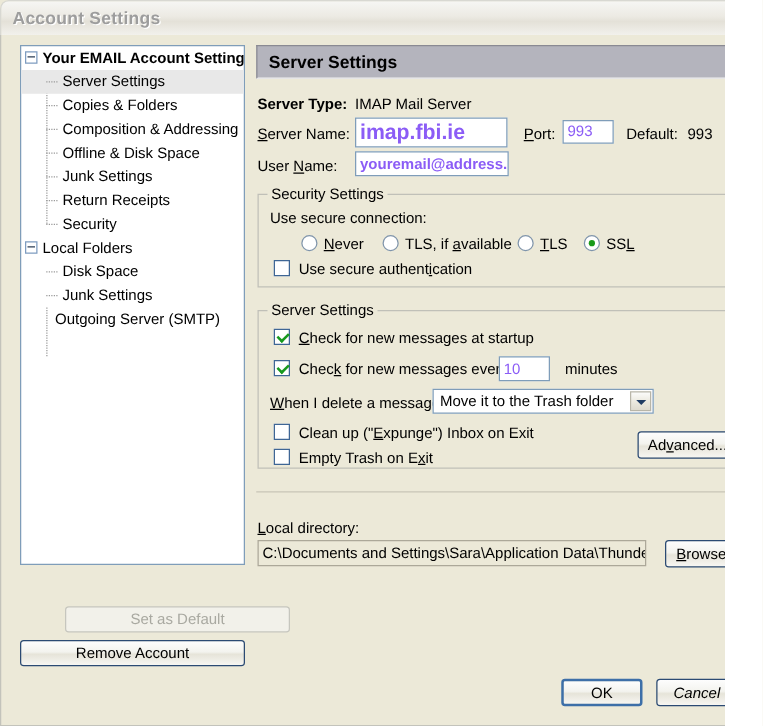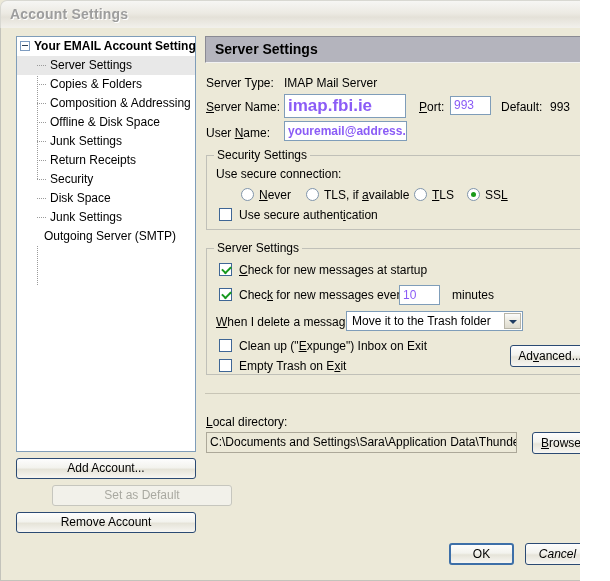--- a/index.html
+++ b/index.html
@@ -396,48 +396,49 @@
       </div>
       <div class="tree-row">
         <span class="tree-dash"></span>
         <span class="tree-label lvl2">Return Receipts</span>
       </div>
       <div class="tree-row">
         <span class="tree-dash"></span>
         <span class="tree-label lvl2">Security</span>
       </div>
 
+      <div class="tree-row root">
+        <span class="expander"></span>
+        <span class="tree-label lvl1" style="font-weight:normal;">Local Folders</span>
+      </div>
       <div class="tree-row">
         <span class="tree-dash"></span>
         <span class="tree-label lvl2">Disk Space</span>
       </div>
       <div class="tree-row">
         <span class="tree-dash"></span>
         <span class="tree-label lvl2">Junk Settings</span>
       </div>
       <div class="tree-row">
         <span class="tree-label lvl2-plain">Outgoing Server (SMTP)</span>
       </div>
     </div>
 
-    <button class="btn left-btn" id="add-account-btn">
-      <span>Add Account...</span>
-    </button>
     <button class="btn left-btn disabled" id="set-default-btn">
       <span>Set as Default</span>
     </button>
     <button class="btn left-btn" id="remove-account-btn">
       <span>Remove Account</span>
     </button>
 
     <div class="right-panel">
 
       <div class="panel-header">Server Settings</div>
 
-      <span class="lbl" style="left:1px; top:40px;">Server Type:</span>
+      <span class="lbl" style="left:1px; top:40px;font-weight:bold;">Server Type:</span>
       <span class="lbl" style="left:79px; top:40px;">IMAP Mail Server</span>
 
       <span class="lbl" style="left:1px; top:64px;"><span class="u">S</span>erver Name:</span>
       <div class="txtfield" style="left:79px; top:58px; width:122px; height:24px; font-size:17px; font-weight:bold; line-height:22px;">imap.fbi.ie</div>
 
       <span class="lbl" style="left:214px; top:64px;"><span class="u">P</span>ort:</span>
       <div class="txtfield" style="left:245px; top:60px; width:41px; height:19px; line-height:17px;">993</div>
 
       <span class="lbl" style="left:296px; top:64px;">Default:</span>
       <span class="lbl" style="left:345px; top:64px;">993</span>

